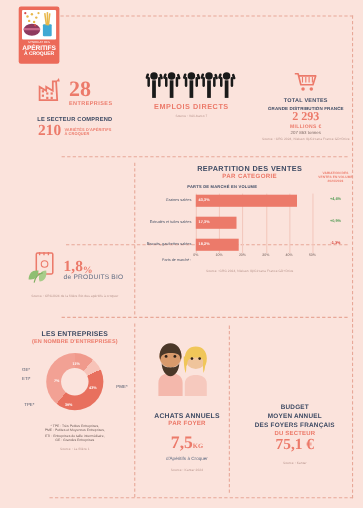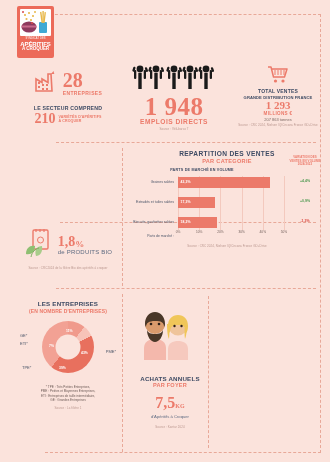--- a/index.html
+++ b/index.html
@@ -265,42 +265,41 @@
             <circle cx="8" cy="7" r="3.4"></circle>
               <rect x="6.3" y="11" width="3.4" height="16"></rect>
             <rect x="2" y="8" width="2.3" height="9" rx="1"></rect>
               <rect x="11.7" y="8" width="2.3" height="9" rx="1"></rect>
             <rect x="1.6" y="4.5" width="2.3" height="5" rx="1.1" transform="rotate(18 1.6 4.5)"></rect>
             <rect x="12.6" y="5.6" width="2.3" height="5" rx="1.1" transform="rotate(-18 12.6 5.6)"></rect>
           </g>
         </g>
       </svg>
     </span>
-    <div class="big-num n1948">1 948</div>
     <div class="lbl-emp">EMPLOIS DIRECTS</div>
     <div class="src" style="margin-top:2px">Source : Véli-barco 7</div>
   </div>
 
   <div class="stat-tot">
     <span>
       <svg width="24" height="21" viewBox="0 0 24 21">
         <path d="M2 4h3l2.5 10h11l2.5-8H6" fill="none" stroke="#EC7A6A" stroke-width="1.5" stroke-linejoin="round"></path>
         <g stroke="#EC7A6A" stroke-width="1">
           <line x1="9" y1="7" x2="9" y2="12"></line>
             <line x1="12" y1="7" x2="12" y2="12"></line>
           <line x1="15" y1="7" x2="15" y2="12"></line>
             <line x1="18" y1="7" x2="18" y2="12"></line>
         </g>
         <circle cx="9.5" cy="18" r="1.6" fill="#EC7A6A"></circle>
         <circle cx="17" cy="18" r="1.6" fill="#EC7A6A"></circle>
       </svg>
     </span>
     <div class="tot-t">TOTAL VENTES</div>
     <div class="tot-t2">GRANDE DISTRIBUTION FRANCE</div>
-    <div class="big-num n2293">1 293</div>
+    <div class="big-num n2293">2 293</div>
     <div class="tot-m">MILLIONS €</div>
     <div class="tot-tn">207 863 tonnes</div>
     <div class="src" style="margin-top:1px">Source : CRC 2024, Nielsen IQ/Circana France GD+Drive</div>
   </div>
 
   <div class="hdiv" style="left:56px;right:14px;top:142px;"></div>
   <div class="vdiv" style="left:122px;top:148px;height:138px;"></div>
   <div class="hdiv" style="left:56px;right:14px;top:288px;"></div>
   <div class="vdiv" style="left:122px;top:294px;height:158px;"></div>
   <div class="vdiv" style="left:208px;top:296px;height:152px;"></div>
@@ -436,14 +435,22 @@
   <div class="sec-ach">
     <div class="hdr ach-t1">ACHATS ANNUELS</div>
     <div class="hdr ach-t2">PAR FOYER</div>
     <div style="margin-top:6px">
       <span class="big-num n75">7,5</span><span class="big-num unit">KG</span>
     </div>
     <div class="ach-d">d'Apéritifs à Croquer</div>
     <div class="src" style="margin-top:6px">Source : Kantar 2024</div>
   </div>
 
+  <div class="sec-bud">
+    <div class="hdr bud-t" style="white-space:pre-line">BUDGET
+MOYEN ANNUEL
+DES FOYERS FRANÇAIS</div>
+    <div class="hdr bud-t2">DU SECTEUR</div>
+    <div class="big-num n751">75,1 €</div>
+    <div class="src" style="margin-top:5px">Source : Kantar</div>
+  </div>
 
 </div>
 
 </body></html>

